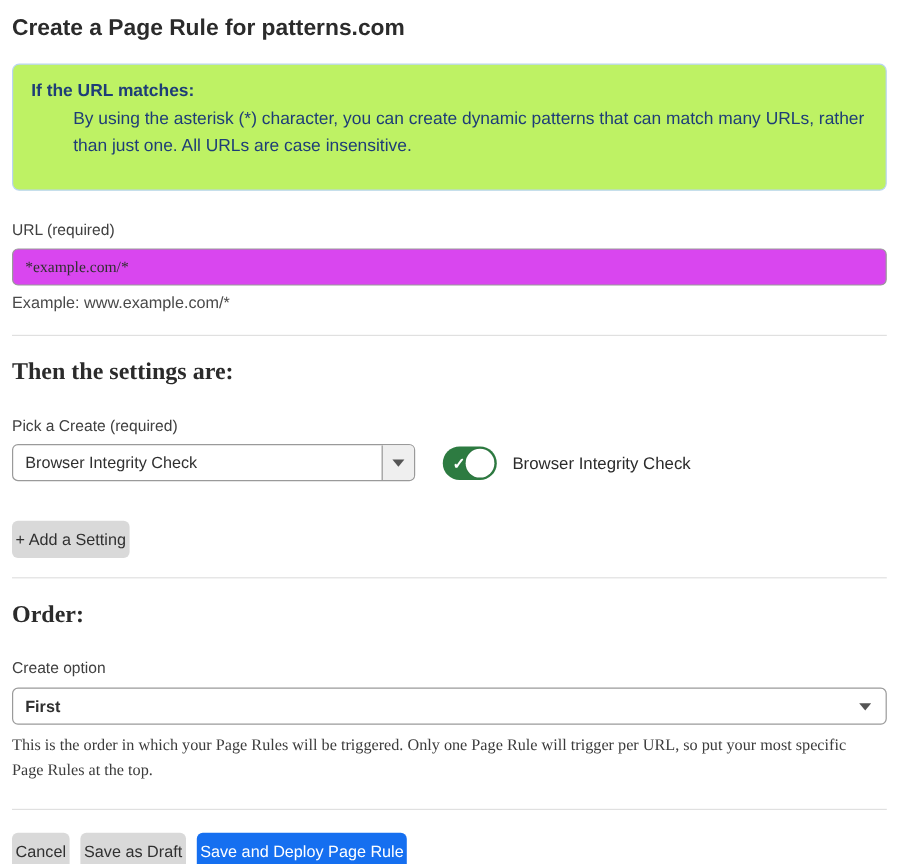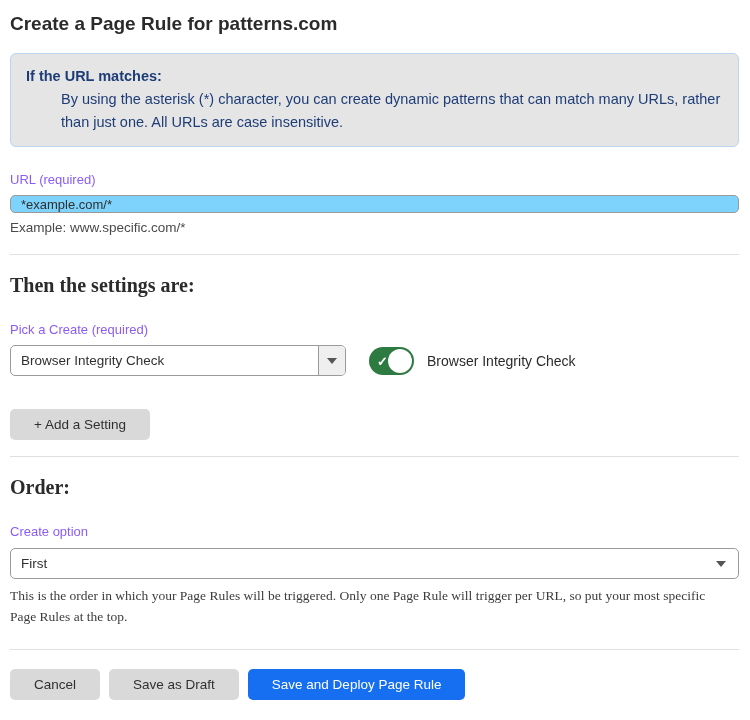--- a/index.html
+++ b/index.html
@@ -16,56 +16,56 @@
   }
   .page-title {
     font-size: 19px;
     font-weight: bold;
     color: #2b2b2b;
     line-height: 24px;
   }
   
   .info-box {
     margin-top: 17px;
-    background: #e5e5e5;
+    background: #bef264;
     border: 1px solid #b9d5f1;
     border-radius: 6px;
-    padding: 11px 15px 12px 15px;
+    padding: 11px 15px 24px 15px;
     color: #1e3d77;
     font-size: 14.5px;
     line-height: 23px;
   }
   .info-heading {
     font-weight: bold;
     font-size: 14.5px;
   }
   .info-body { max-width: 660px; margin-left: 35px; }
   .info-link-line a {
     color: #2563c9;
     text-decoration: underline;
     cursor: pointer;
   }
   .info-link-suffix { color: #1e3d77; }
   
   .field-label {
     font-size: 13px;
-    color: #8b5cf6;
+    color: #404040;
     margin-top: 25px;
   }
   .text-input {
     margin-top: 8px;
     width: 100%;
-    height: 18px;
+    height: 31px;
     border: 1px solid #9a9a9a;
     border-radius: 5px;
     padding: 0 10px;
-    font-family: Liberation Sans, sans-serif;
+    font-family: Liberation Serif, serif;
     font-size: 13px;
     color: #303030;
-    background: #7dd3fc;
+    background: #d946ef;
     display: block;
   }
   .example-text {
     margin-top: 7px;
     font-size: 13.5px;
     color: #4a4a4a;
   }
   .divider {
     border: none;
     border-top: 1px solid #e0e0e0;
@@ -162,37 +162,37 @@
     color: #2b2b2b;
   }
   
   .btn {
     display: inline-block;
     height: 31px;
     border: none;
     border-radius: 5px;
     font-family: "Liberation Sans", sans-serif;
     font-size: 13.5px;
-    padding: 0 24px;
+    padding: 0 3px;
     cursor: pointer;
     line-height: 31px;
   }
   .btn-gray {
     background: #d9d9d9;
     color: #303030;
   }
   .btn-blue {
     background: #156ff0;
     color: #ffffff;
   }
   .add-setting-btn { margin-top: 33px; }
   .divider-2 { margin-top: 16px; }
   
   .order-select-wrap { margin-top: 9px; }
-  .select-box.order-select { width: 100%; }
+  .select-box.order-select { width: 100%; font-weight: bold; }
   .order-select .select-arrow-plain {
     display: flex;
     align-items: center;
     padding-right: 12px;
   }
   .help-text {
     margin-top: 6px;
     font-size: 13.5px;
     line-height: 21px;
     color: #3c3c3c;
@@ -214,21 +214,21 @@
 
   <h1 class="page-title">Create a Page Rule for patterns.com</h1>
 
   <div class="info-box">
     <div class="info-heading">If the URL matches:</div>
     <div class="info-body">By using the asterisk (*) character, you can create dynamic patterns that can match many URLs, rather than just one. All URLs are case insensitive.</div>
   </div>
 
   <div class="field-label">URL (required)</div>
   <input class="text-input" type="text" value="*example.com/*" style="">
-  <div class="example-text">Example: www.specific.com/*</div>
+  <div class="example-text">Example: www.example.com/*</div>
 
   <hr class="divider divider-1">
 
   <div class="section-heading">Then the settings are:</div>
 
   <div class="field-label">Pick a Create (required)</div>
 
   <div class="setting-row">
     <div class="select-box setting-select">
       <div class="select-value">Browser Integrity Check</div>

